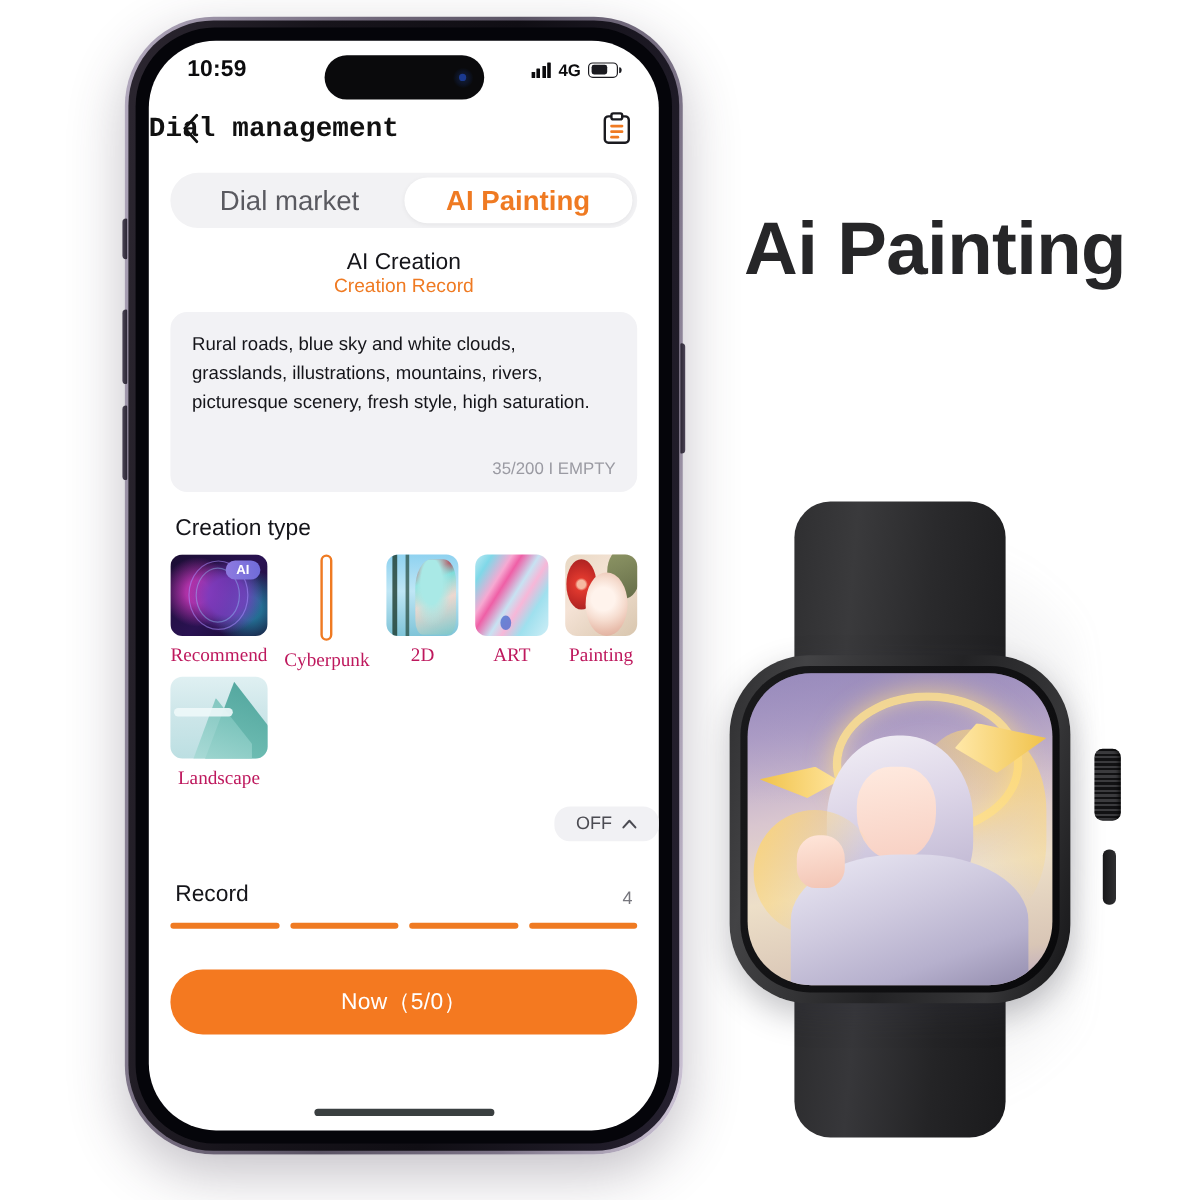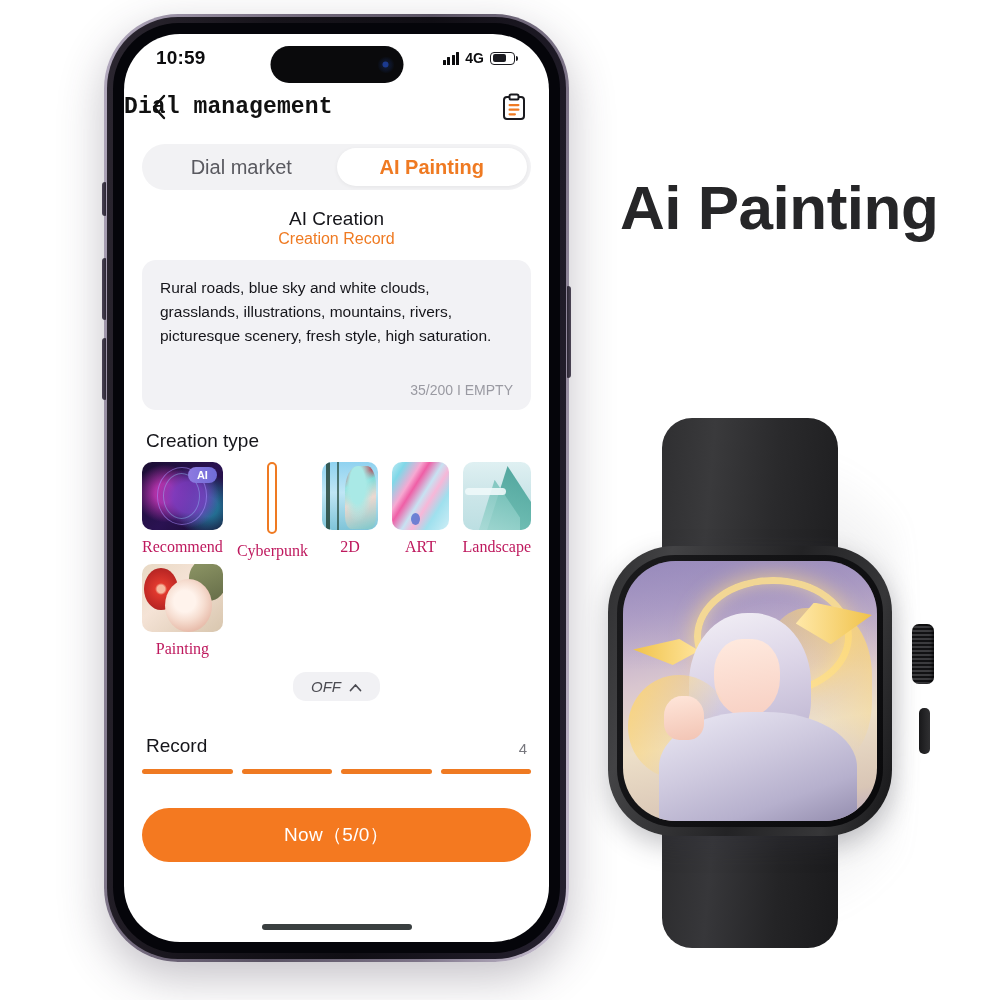--- a/index.html
+++ b/index.html
@@ -85,21 +85,21 @@
   .nav-title { position:absolute; left:0; right:0; text-align:left;
     font-size: 23px; font-weight: 600; color: #111; letter-spacing: .1px; font-family: Liberation Mono, monospace; }
   .clip-icon { margin-left: auto; position: relative; z-index: 2; width: 26px; height: 28px; }
 
   
   .tabs {
     margin: 12px 18px 0; height: 46px; border-radius: 23px; background: #f2f2f4;
     display: flex; align-items: center; padding: 4px;
   }
   .tab { flex: 1; height: 38px; border-radius: 19px; display:flex; align-items:center;
-    justify-content:center; font-size: 20px; color: #5a5a60; }
+    justify-content:center; font-size: 23px; color: #5a5a60; }
   .tab.active { background: #ffffff; color: #ef7a22; font-weight: 600;
     box-shadow: 0 1px 4px rgba(0,0,0,.06); }
 
   
   .sec-head { display:flex; align-items:center; justify-content:space-between;
     margin: 18px 22px 0; flex-direction: column; }
   .sec-title { font-size: 19px; color:#15151a; }
   .sec-link { font-size: 16px; color:#ef7a22; }
 
   .prompt-box {
@@ -156,21 +156,21 @@
       background: linear-gradient(160deg,#7d8a52,#4e5a33); opacity:.85; }
   .t-land { background: linear-gradient(180deg,#dff0f2 0%, #cfe7ea 40%, #bcdfe2 100%); }
   .t-land .m1 { position:absolute; right:-6%; top:6%; width:72%; height:100%;
       background: linear-gradient(200deg,#3f9b92,#6fc0b4); clip-path: polygon(44% 0,100% 62%,100% 100%,0 100%); opacity:.9; }
   .t-land .m2 { position:absolute; right:16%; top:26%; width:62%; height:80%;
       background: linear-gradient(200deg,#6dbdb4,#a9dbd6); clip-path: polygon(40% 0,100% 70%,100% 100%,0 100%); opacity:.85; }
   .t-land .cloud { position:absolute; left:4%; top:38%; width:60%; height:10%;
       background:#eef8f9; border-radius: 12px; opacity:.9; }
 
   
-  .off-row { display:flex; justify-content:center; margin-top: 14px; font-style: italic; }
+  .off-row { display:flex; justify-content:flex-end; margin-top: 14px; }
   .off-pill { background:#f1f1f4; border-radius: 13px; padding: 6px 18px;
     display:flex; align-items:center; gap:8px; font-size: 15px; color:#4b4b52; }
 
   
   .num-row { display:flex; align-items:flex-end; justify-content:space-between;
     margin: 34px 22px 0; }
   .num-label { font-size: 19px; color: #15151a; }
   .num-value { font-size: 15px; color: #77777e; }
   .seg-row { display:flex; gap: 9px; margin: 12px 18px 0; }
   .seg { flex:1; height: 5px; border-radius: 3px; background: #ef7a22; }
@@ -368,35 +368,35 @@
         </div>
 
         <div class="cell">
           <div class="thumb t-art">
               <div class="dot"></div>
             </div>
           <div class="cell-label">ART</div>
         </div>
 
         <div class="cell">
+          <div class="thumb t-paint">
+            <div class="leaf"></div>
+              <div class="gerb"></div>
+              <div class="rose"></div>
+          </div>
+          <div class="cell-label">Painting</div>
+        </div>
+
+        <div class="cell">
           <div class="thumb t-land">
             <div class="m1"></div>
               <div class="m2"></div>
               <div class="cloud"></div>
           </div>
           <div class="cell-label">Landscape</div>
-        </div>
-
-        <div class="cell">
-          <div class="thumb t-paint">
-            <div class="leaf"></div>
-              <div class="gerb"></div>
-              <div class="rose"></div>
-          </div>
-          <div class="cell-label">Painting</div>
         </div>
       </div>
 
       <div class="off-row">
         <div class="off-pill">
           <span>OFF</span>
           <span>
             <svg width="13" height="9" viewBox="0 0 13 9" fill="none">
               <path d="M1.5 7.5 L6.5 2 L11.5 7.5" stroke="#4b4b52" stroke-width="1.7" stroke-linecap="round" stroke-linejoin="round"></path>
             </svg>

